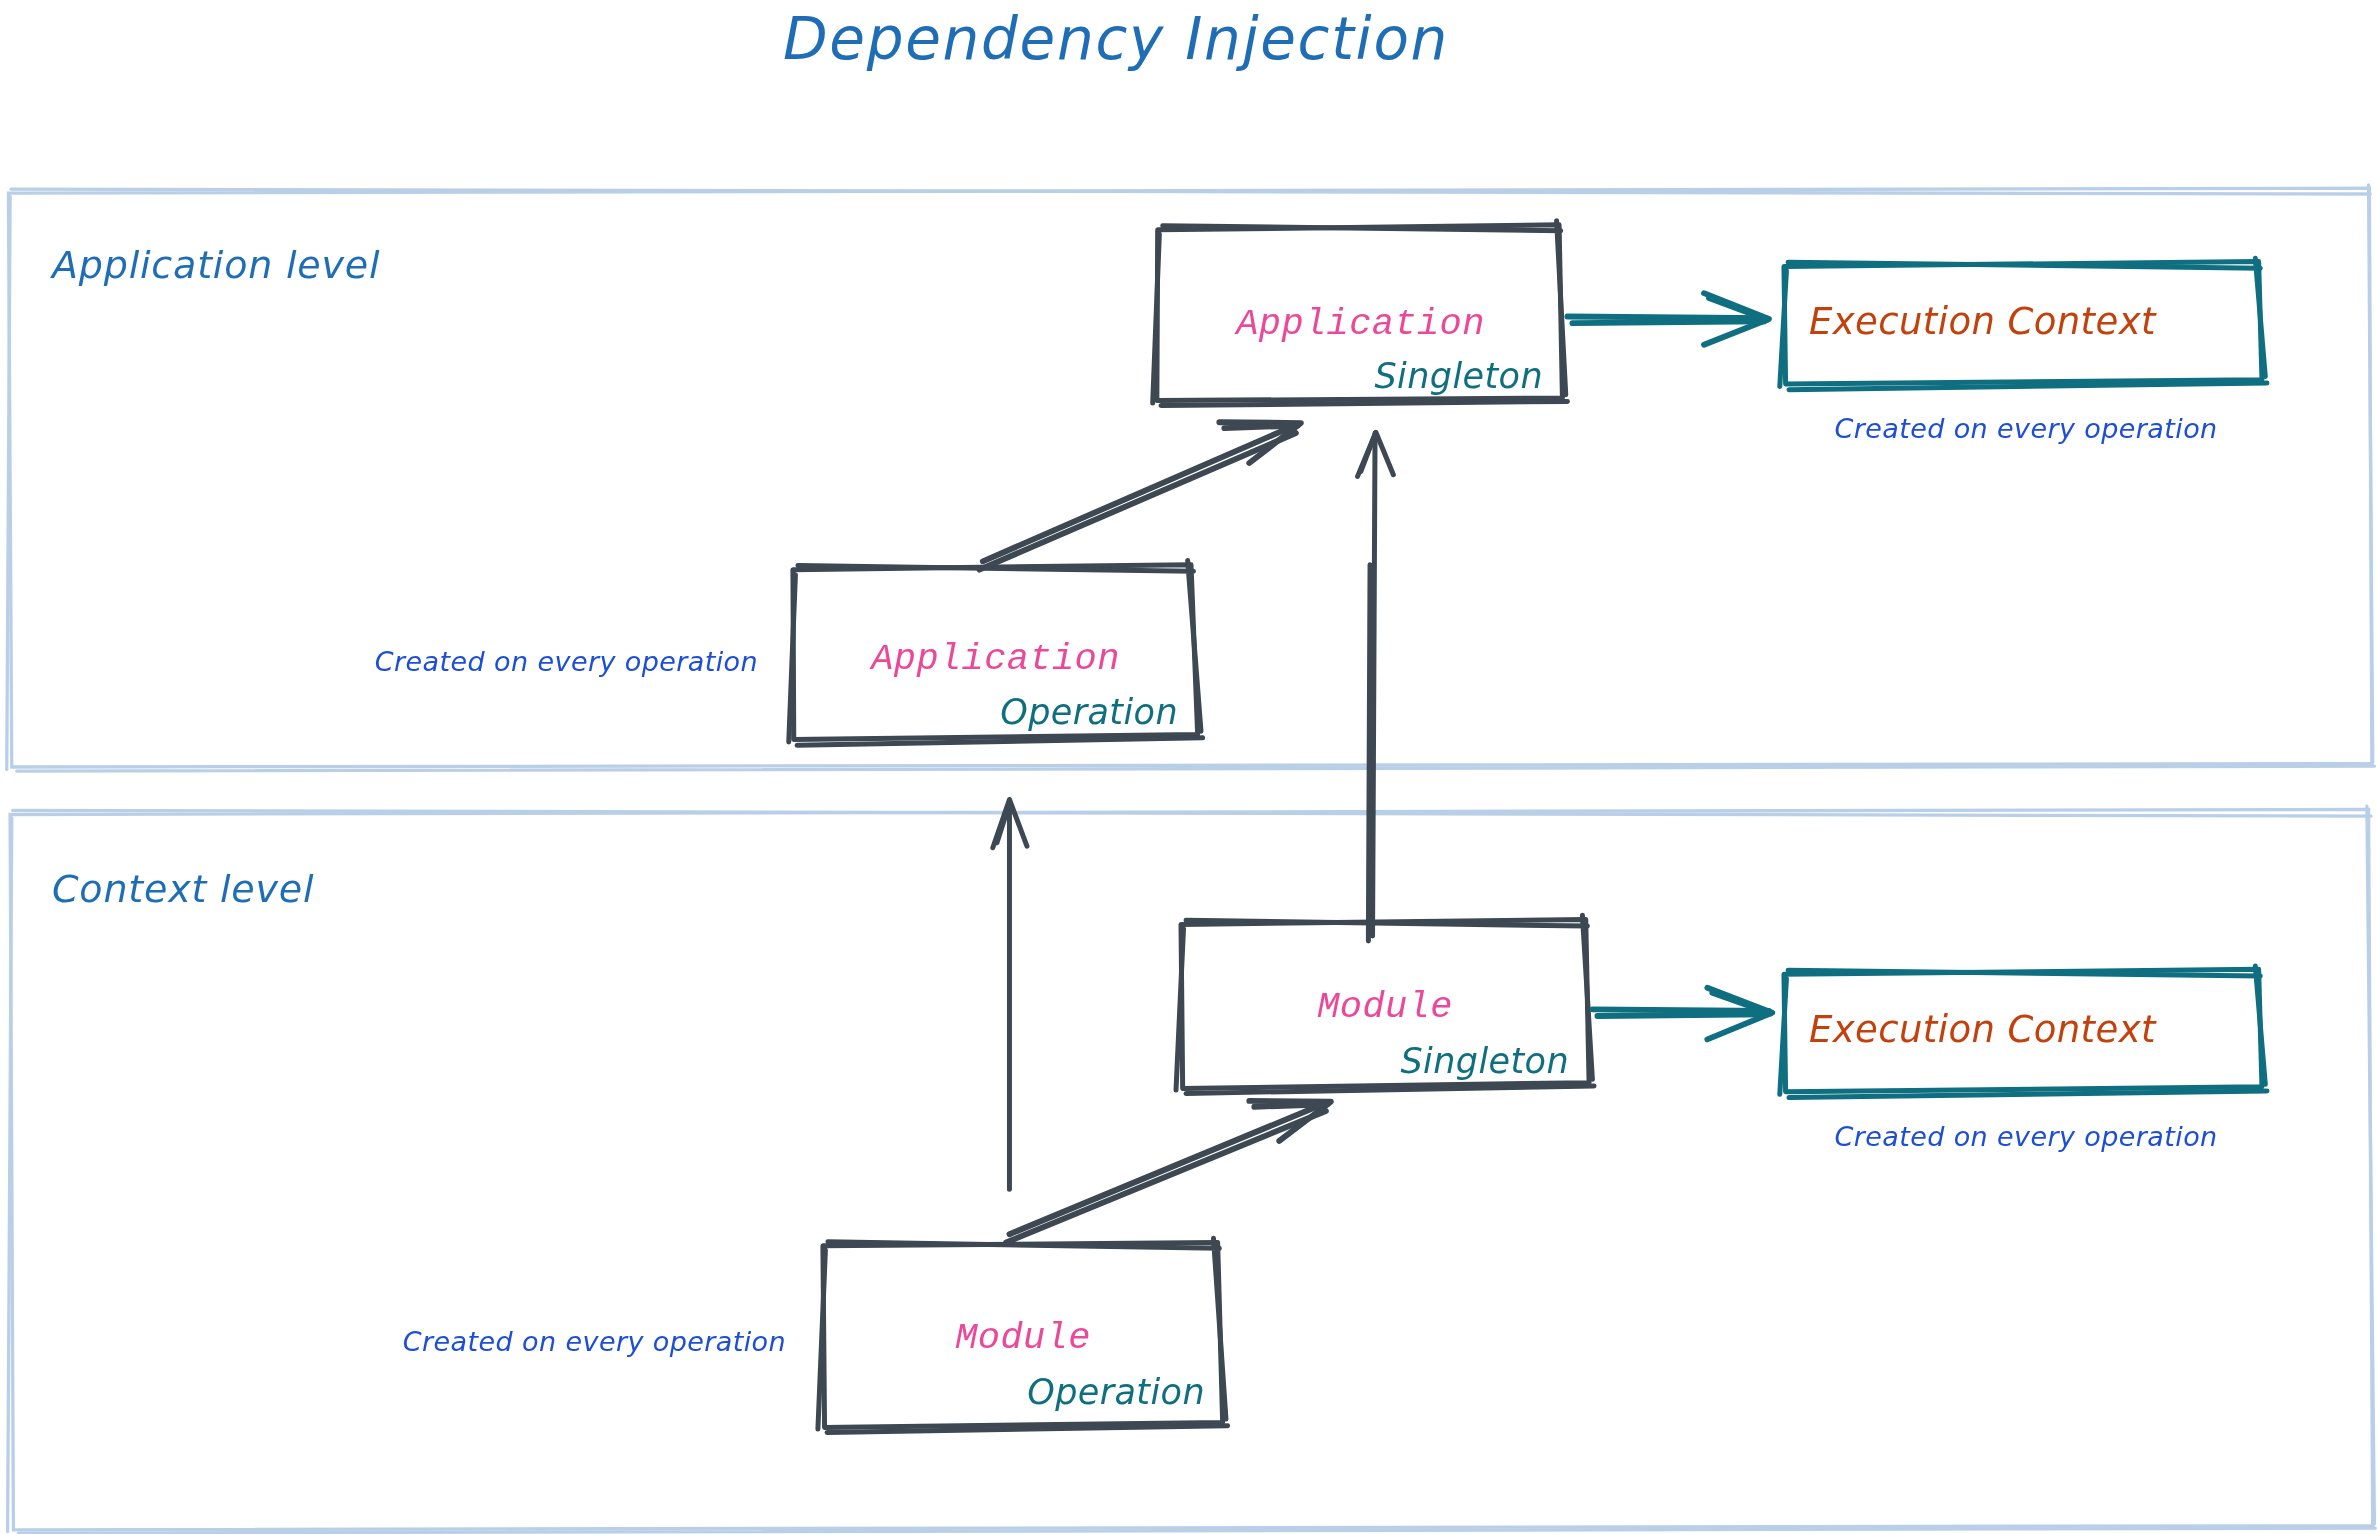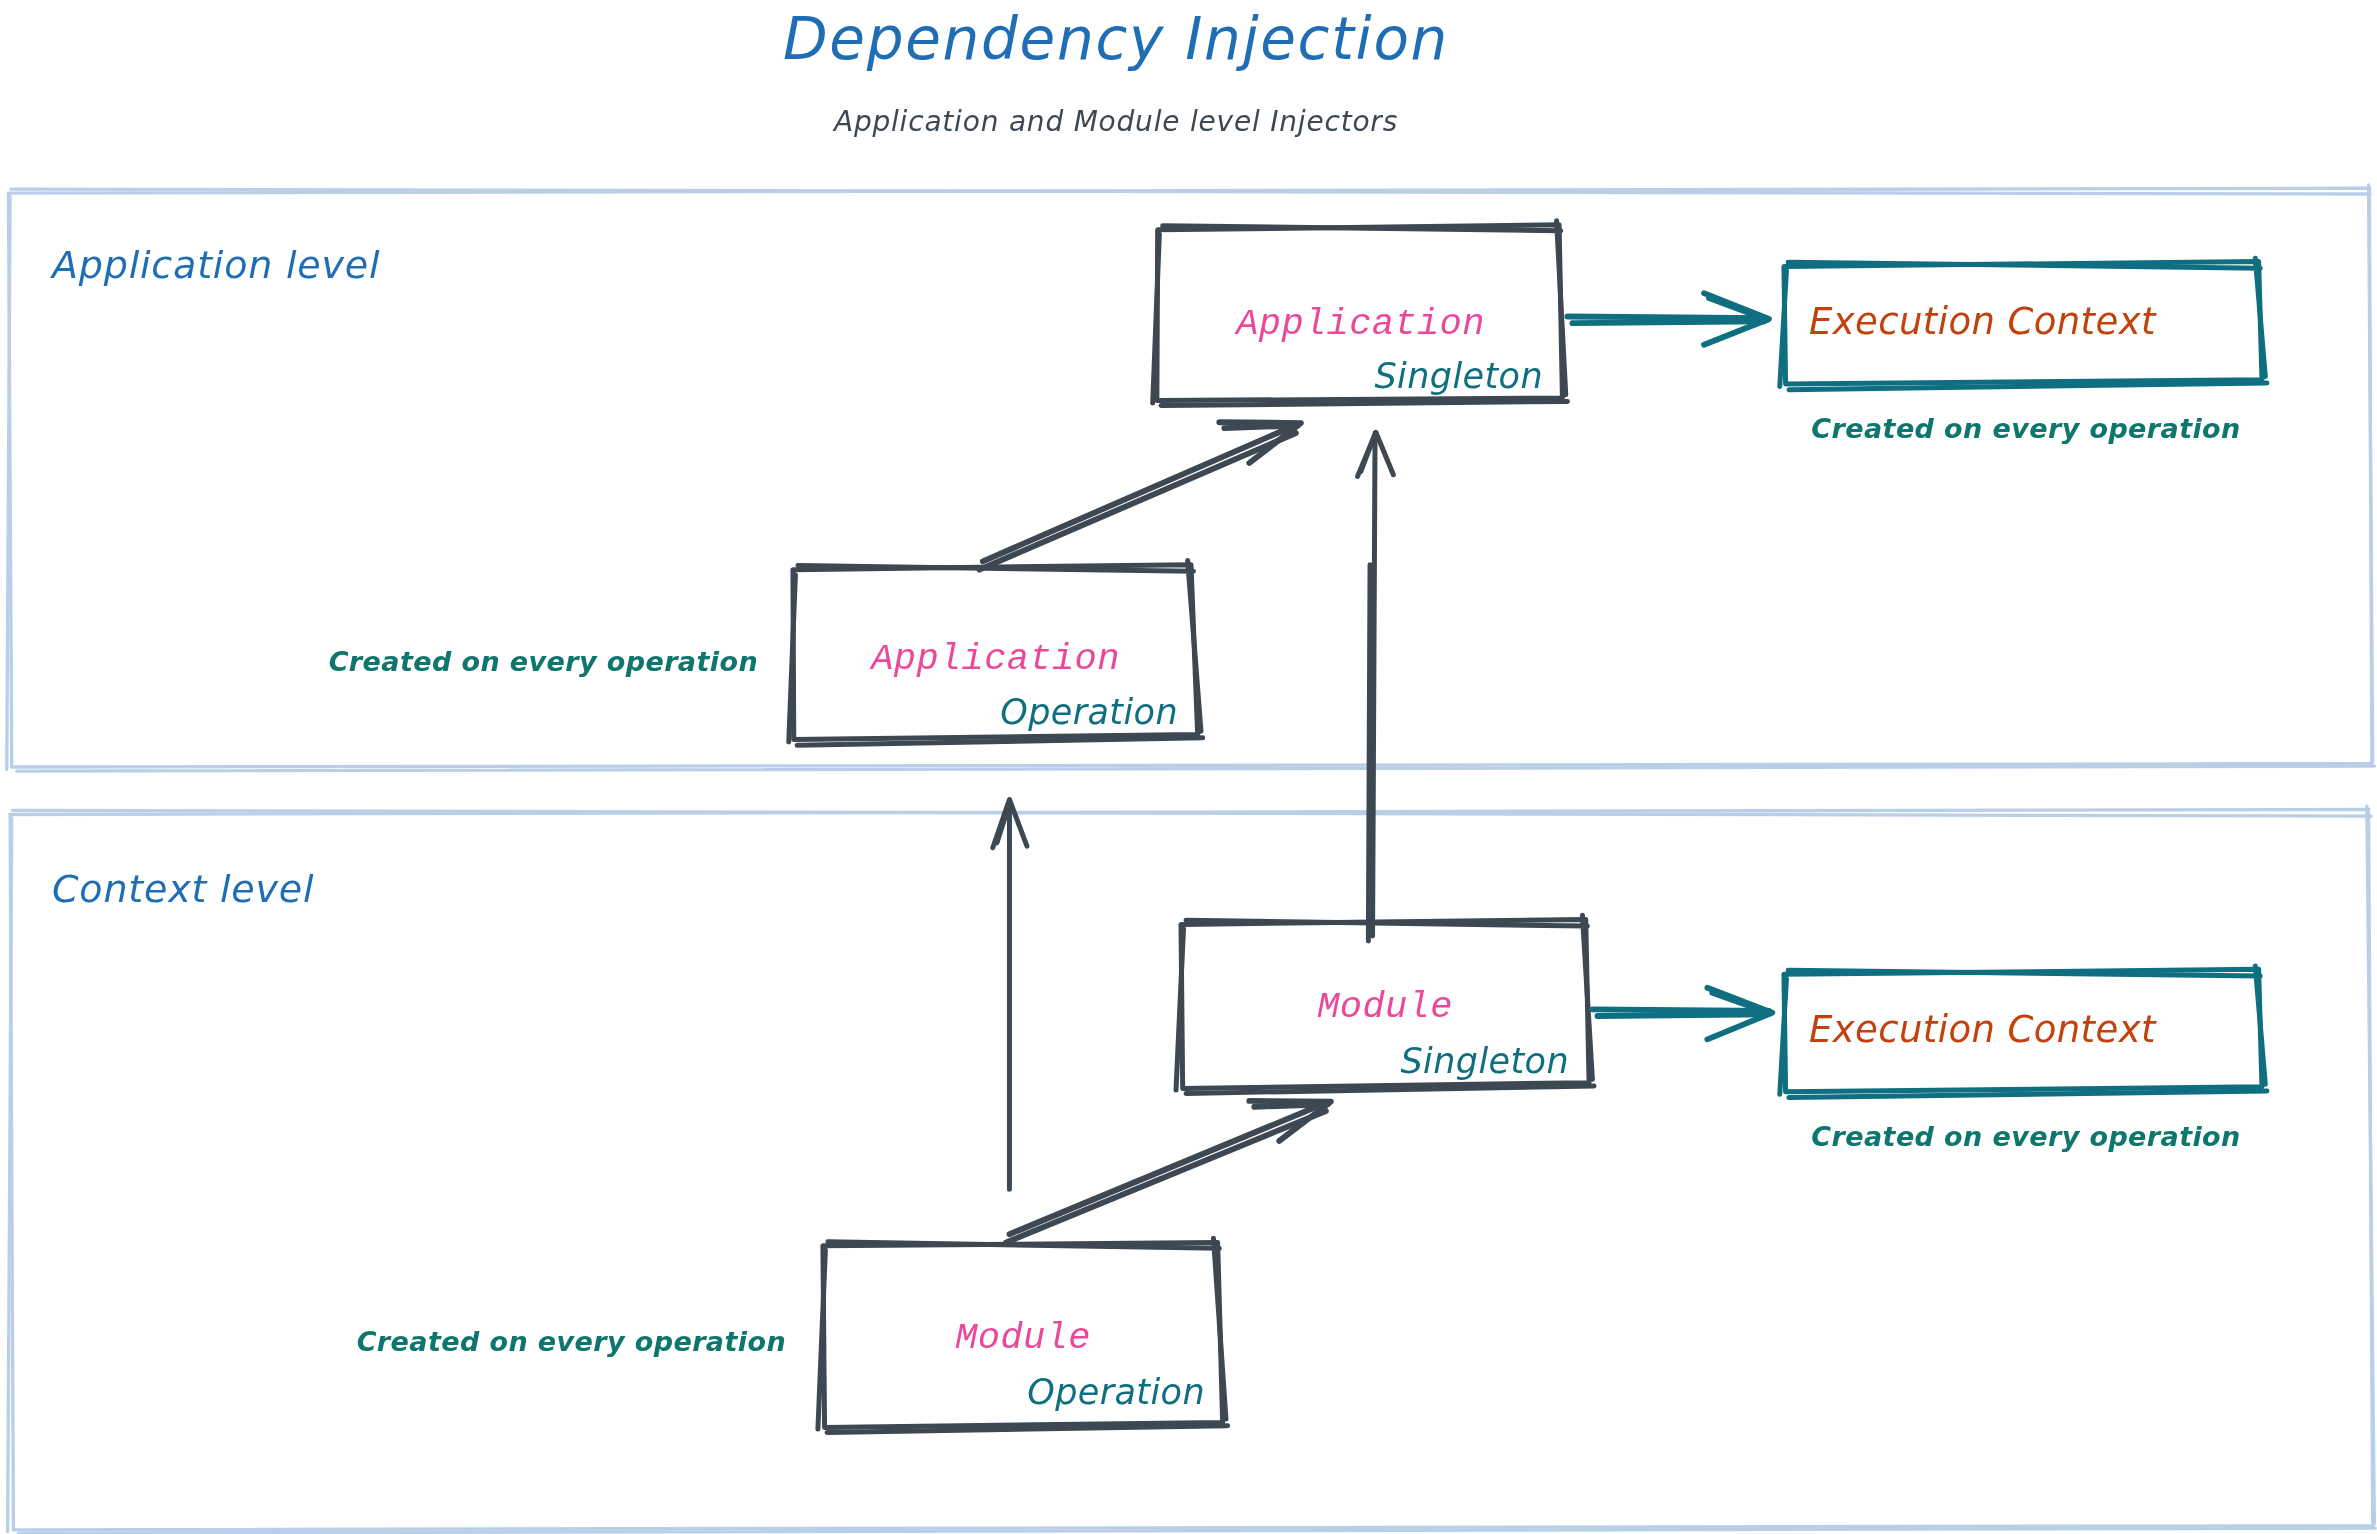--- a/index.html
+++ b/index.html
@@ -65,23 +65,22 @@
     color: #0f6f80;
   }
   .ctx-title {
     font-size: 37px;
     font-style: italic;
     color: #c2410c;
   }
   .note {
     font-size: 27px;
     font-style: italic;
-    color: #0f766e;
+    color: #1d4ed8;
     letter-spacing: 0.4px;
-    font-weight: bold;
   }
   .center { transform: translateX(-50%); }
   .rightish { transform: translateX(-100%); }
 </style>
 </head>
 <body>
 
 <div id="stage">
 
   <svg id="sketch" viewBox="0 0 2854 1842" xmlns="http://www.w3.org/2000/svg">
@@ -163,21 +162,20 @@
     </g>
 
     <g fill="none" stroke="#3d4852" stroke-width="6" stroke-linecap="round" stroke-linejoin="round">
       <path d="M 1212 1428 L 1212 962"></path>
       <path d="M 1192 1018 L 1212 960 L 1233 1016"></path>
       <path d="M 1197 1012 L 1211 968"></path>
     </g>
   </svg>
 
   <div class="lbl title center" style="left:1116px; top:10px;">Dependency Injection</div>
-  <div class="lbl subtitle center" style="left:1116px; top:108px;">Application and Module level Injectors</div>
 
   <div class="lbl zone-title" style="left:52px; top:246px;">Application level</div>
   <div class="lbl zone-title" style="left:52px; top:870px;">Context level</div>
 
   <div style="position:absolute; left:1158px; top:227px; width:405px; height:173px;">
     <div class="lbl box-title center" style="left:50%; top:79px;">Application</div>
     <div class="lbl box-tag rightish" style="left:385px; top:132px;">Singleton</div>
   </div>
 
   <div style="position:absolute; left:793px; top:566px; width:405px; height:173px;">

